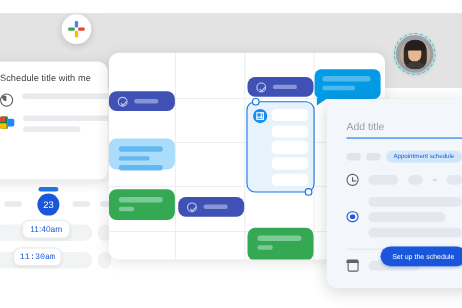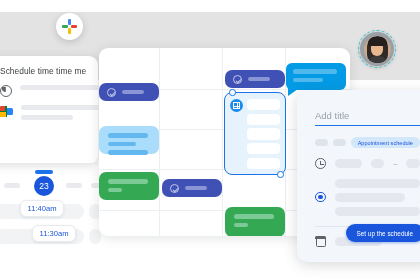--- a/index.html
+++ b/index.html
@@ -188,21 +188,21 @@
 </style>
 </head>
 <body>
 
 <div class="stage">
 
   <div class="grey-band"></div>
   <div class="grey-band-2"></div>
 
   <div class="left-card">
-    <div class="left-title">Schedule time time me</div>
+    <div class="left-title">Schedule title with me</div>
     <div class="lrow">
       <span class="ico-clock"></span>
       <span class="bars">
         <span class="bar" style="width:86px"></span>
       </span>
     </div>
     <div class="lrow">
       <span class="ico-meet">
         <i class="m-g"></i>
           <i class="m-r"></i>
@@ -224,21 +224,21 @@
   <div class="dash" style="left:66px; top:183px; width:16px;"></div>
   <div class="dash" style="left:91px; top:183px; width:10px;"></div>
 
   <div class="pill-row" style="left:-2px; top:181px; width:0px; height:0px;"></div>
 
   <div class="pill-row" style="left:-4px; top:204px; width:88px;"></div>
   <div class="time-pill" style="left:20px; top:200px; width:44px; height:17px;">11:40am</div>
   <div class="pill-row" style="left:89px; top:204px; width:12px;"></div>
 
   <div class="pill-row" style="left:-4px; top:229px; width:88px;"></div>
-  <div class="time-pill" style="left:32px; top:225px; width:44px; height:17px;">11:30am</div>
+  <div class="time-pill" style="left:12px; top:225px; width:44px; height:17px;font-family:Liberation Mono, monospace;">11:30am</div>
   <div class="pill-row" style="left:89px; top:229px; width:12px;"></div>
 
   <div class="cal">
     <div class="vline" style="left:60px"></div>
     <div class="vline" style="left:123px"></div>
     <div class="vline" style="left:186px"></div>
     <div class="hline" style="top:41px"></div>
     <div class="hline" style="top:81px"></div>
     <div class="hline" style="top:121px"></div>
     <div class="hline" style="top:162px"></div>

